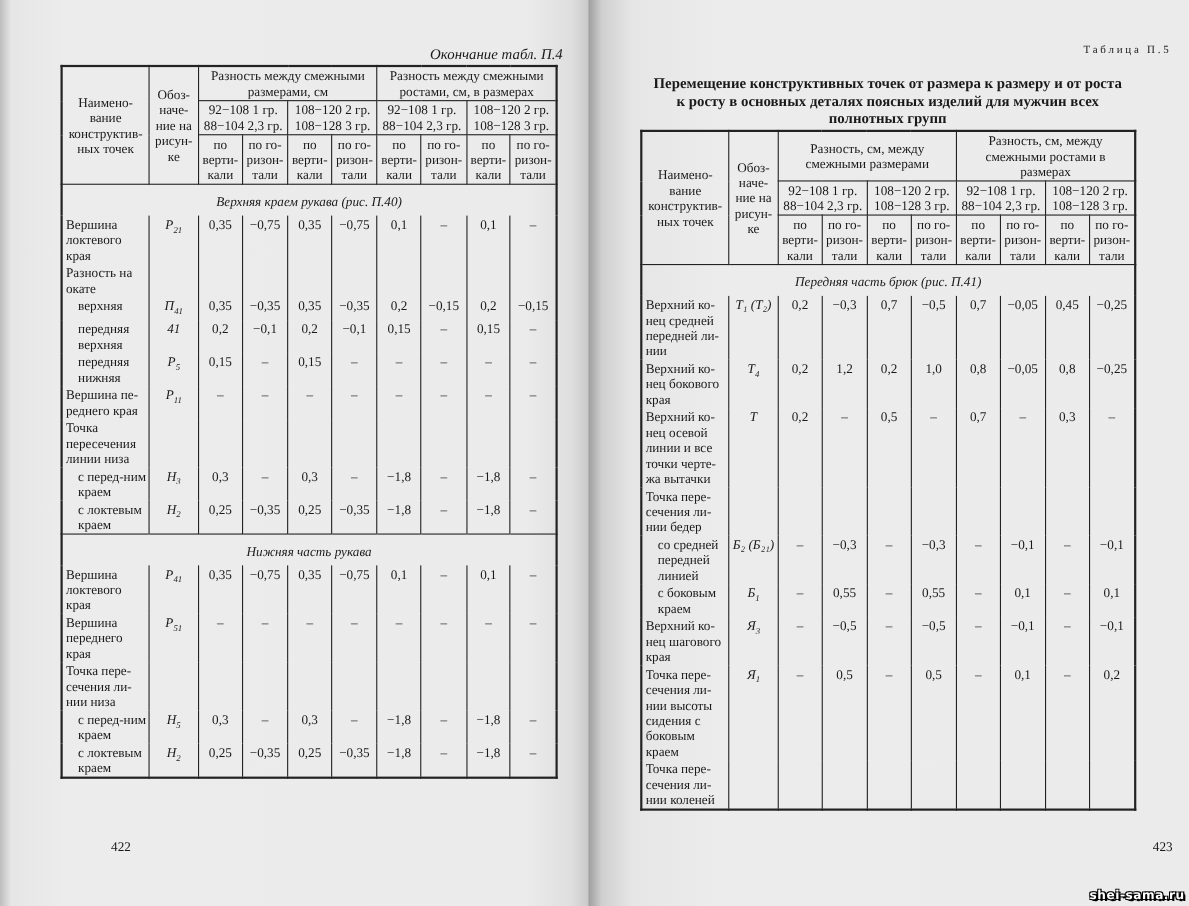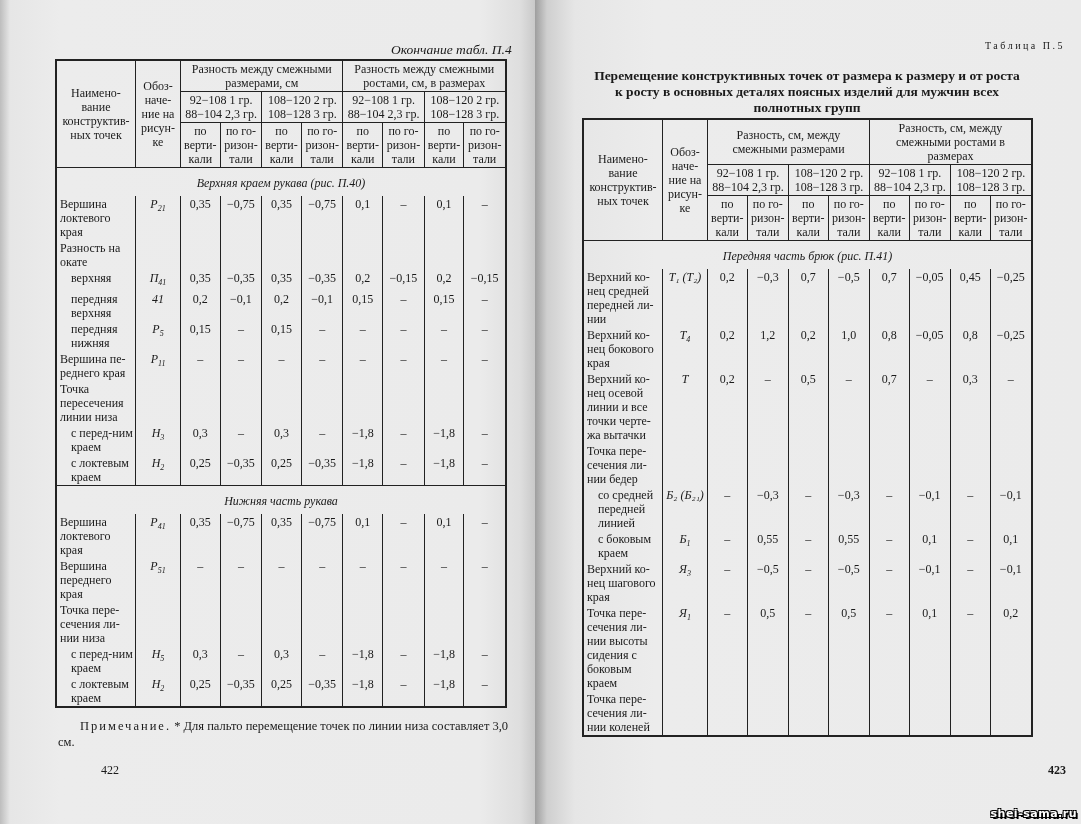--- a/index.html
+++ b/index.html
@@ -227,24 +227,20 @@
           <td class="val">−0,35</td>
           <td class="val">0,25</td>
           <td class="val">−0,35</td>
           <td class="val">−1,8</td>
           <td class="val">–</td>
           <td class="val">−1,8</td>
           <td class="val">–</td>
         </tr>
       </tbody>
     </table>
-  <div class="note" style="left:58px;top:718px;width:452px;">
-    <span style="padding-left:22px" class="sp">Примечание.</span>
-    <span>* Для пальто перемещение точек по линии низа составляет 3,0 см.</span>
-  </div>
   <div class="page-num" style="left:58px;top:763px;">422</div>
 </div>
 
 <div class="page right">
   <div class="table-label" style="right:16px;top:40px;">Таблица П.5</div>
   <div class="table-title" style="left:58px;top:68px;width:428px;">Перемещение конструктивных точек от размера к размеру и от роста к росту в основных деталях поясных изделий для мужчин всех полнотных групп</div>
   <table id="tbl-right" style="left:47px;top:118px;width:451px;">
       <thead>
         <tr>
       <th rowspan="3" style="width:74px">Наимено-вание конструктив-ных точек</th>
@@ -376,15 +372,15 @@
           <td class="val"></td>
           <td class="val"></td>
           <td class="val"></td>
           <td class="val"></td>
           <td class="val"></td>
           <td class="val"></td>
           <td class="val"></td>
         </tr>
       </tbody>
     </table>
-  <div class="page-num" style="left:470px;top:763px;font-weight:bold;">423</div>
+  <div class="page-num" style="left:470px;top:763px;">423</div>
   <div class="watermark">shei-sama.ru</div>
 </div>
 
 </body></html>

